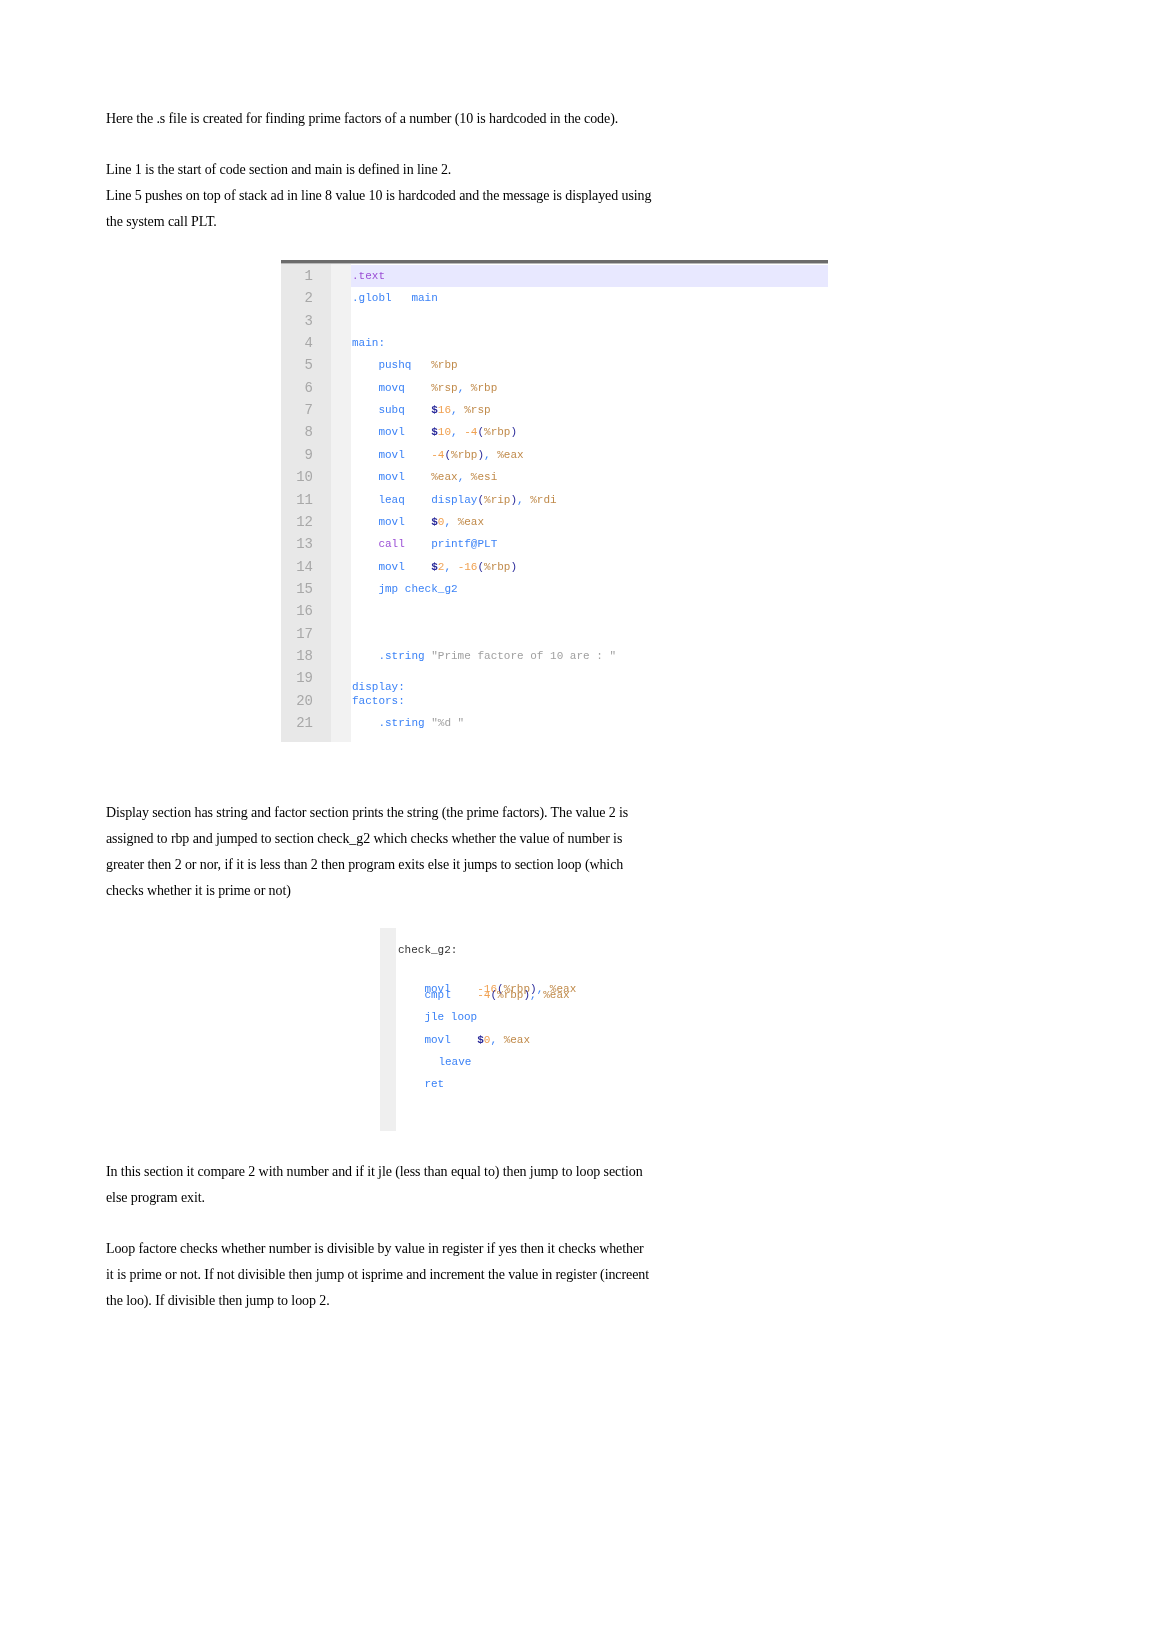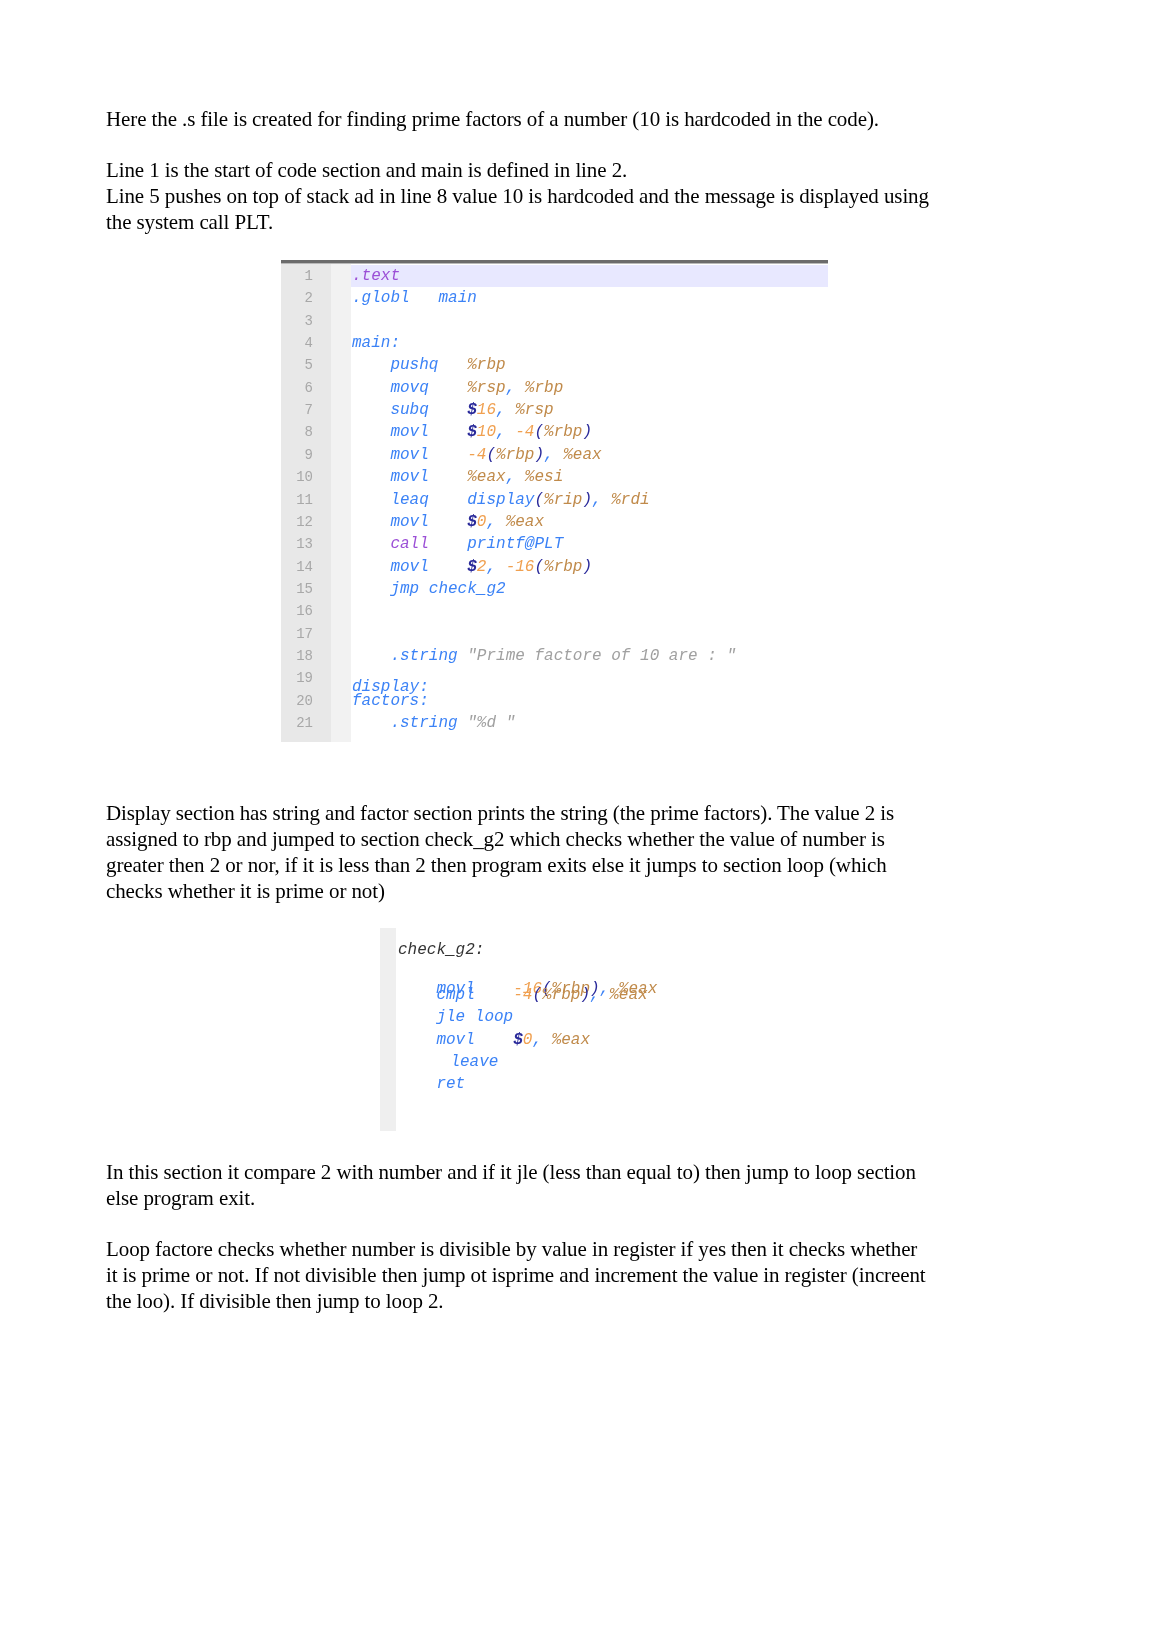--- a/index.html
+++ b/index.html
@@ -12,21 +12,21 @@
       height: 1638px;
       position: relative;
       overflow: hidden;
       font-family: "Liberation Serif", serif;
       color: #000000;
     }
     .para {
       position: absolute;
       left: 106px;
       width: 900px;
-      font-size: 21px;
+      font-size: 14px;
       line-height: 26px;
       margin: 0;
       letter-spacing: -0.1px;
     }
     .para span { display: block; }
 
     
     .code1 {
       position: absolute;
       left: 281px;
@@ -63,24 +63,23 @@
       left: 70px; top: 5px;
       width: 477px;
       height: 22px;
       background: #e8e8ff;
     }
     .code-line {
       position: absolute;
       height: 24px;
       line-height: 22px;
       font-family: "Liberation Mono", monospace;
-      font-size: 16px;
+      font-size: 11px;
       white-space: pre;
       color: #333333;
-      font-style: italic;
     }
     .ln {
       position: absolute;
       left: 4px;
       width: 28px;
       text-align: right;
       font-family: "Liberation Mono", monospace;
       font-size: 14px;
       color: #a8a8a8;
       line-height: 22px;

